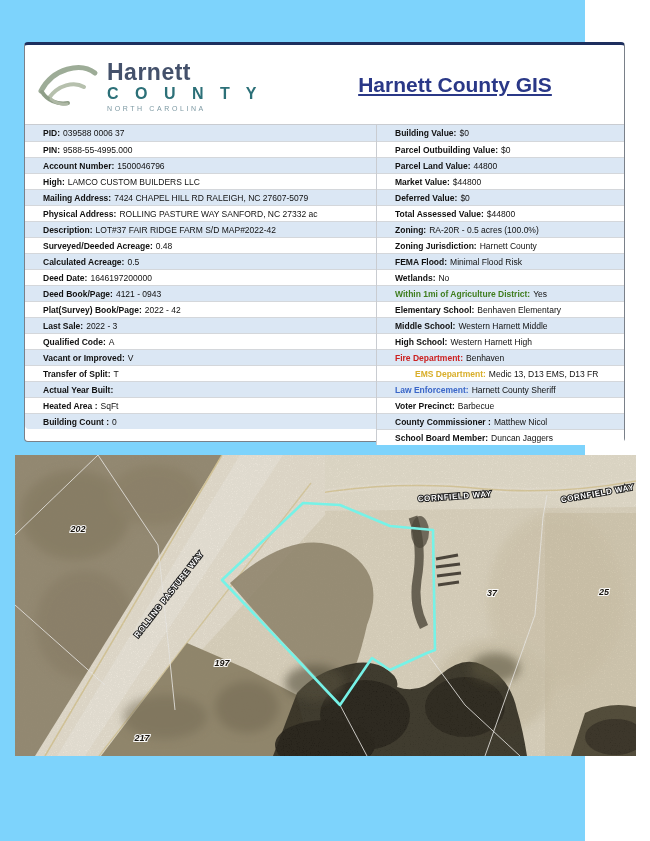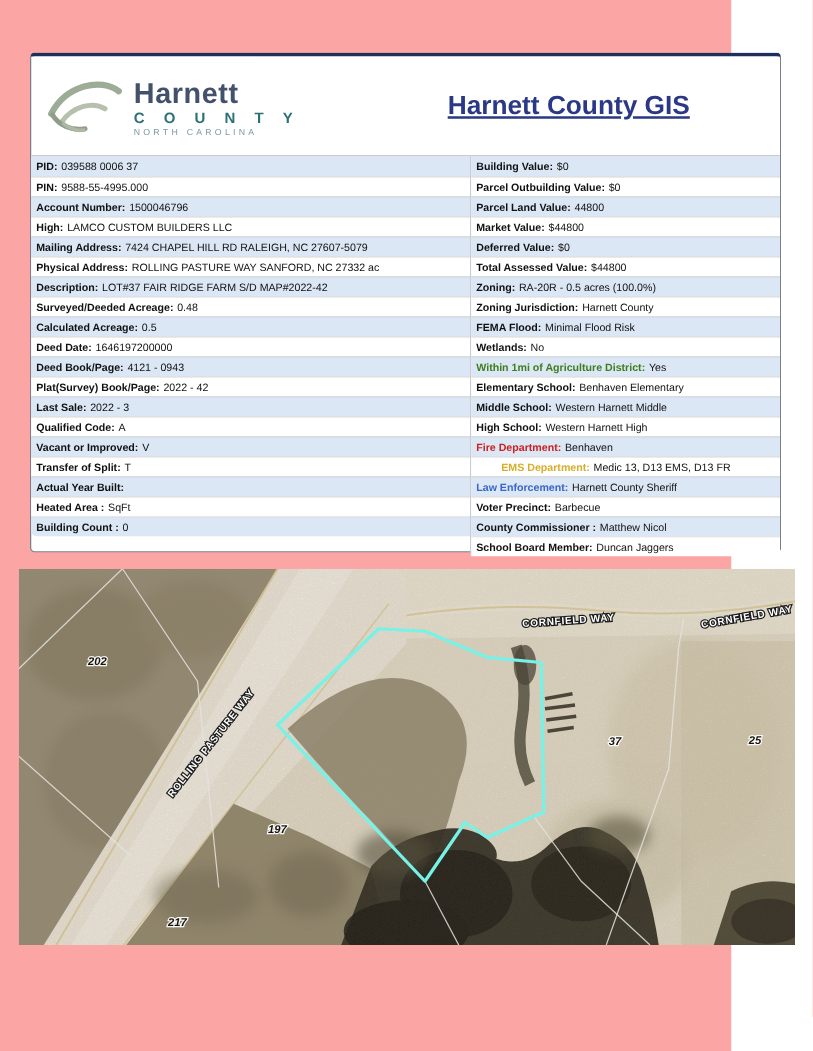--- a/index.html
+++ b/index.html
@@ -1,40 +1,40 @@
 <!DOCTYPE html>
 <html><head>
 <meta charset="utf-8">
 <style>
   html,body{margin:0;padding:0;background:#ffffff;width:650px;height:841px;overflow:hidden;
             font-family:"Liberation Sans", sans-serif;}
-  .page{position:relative;width:585px;height:841px;background:#fca5a5;}
+  .page{position:relative;width:585px;height:841px;background:#7dd3fc;}
 
   
   .card{position:absolute;left:24px;top:42px;width:601px;height:400px;
         border:1px solid #7a8089;border-top:3px solid #1e2f5e;border-radius:4px;
         background:#ffffff;box-sizing:border-box;}
   .header{position:relative;height:79px;border-bottom:1px solid #c9ccd1;}
 
   
   .logo{position:absolute;left:12px;top:14px;display:flex;align-items:center;gap:8px;}
   .logo-text{display:flex;flex-direction:column;line-height:1;}
   .logo-name{font-size:23px;font-weight:600;color:#44516b;letter-spacing:.5px;}
-  .logo-county{font-size:12px;font-weight:bold;color:#2c7078;letter-spacing:6px;margin-top:2px;}
+  .logo-county{font-size:16px;font-weight:bold;color:#2c7078;letter-spacing:6px;margin-top:2px;}
   .logo-state{font-size:7px;color:#7d99a3;letter-spacing:2.6px;margin-top:3px;}
 
   
   .title{position:absolute;left:300px;top:28px;width:260px;text-align:center;
          font-size:21px;font-weight:600;color:#2a3887;text-decoration:underline;cursor:pointer;}
 
   
   .table{display:grid;grid-template-columns:351px 248px;width:599px;}
   .col{display:flex;flex-direction:column;}
   .col.right{border-left:1px solid #c9ccd1;}
-  .row{height:16px;line-height:16px;padding-left:4px;font-size:8.5px;color:#111;
+  .row{height:16px;line-height:16px;padding-left:18px;font-size:8.5px;color:#111;
        white-space:nowrap;overflow:hidden;box-sizing:border-box;}
   .row:nth-child(odd){background:#dbe7f4;}
   .row:nth-child(even){background:#ffffff;}
   .row + .row{border-top:1px solid #d4d7db;}
   .lbl{font-weight:bold;margin-right:3px;}
   .col.left .row:last-child{border-bottom-left-radius:4px;}
   .col.right .row:last-child{border-bottom-right-radius:4px;}
 
   
   .map{position:absolute;left:15px;top:455px;width:621px;height:301px;overflow:hidden;cursor:crosshair;}

